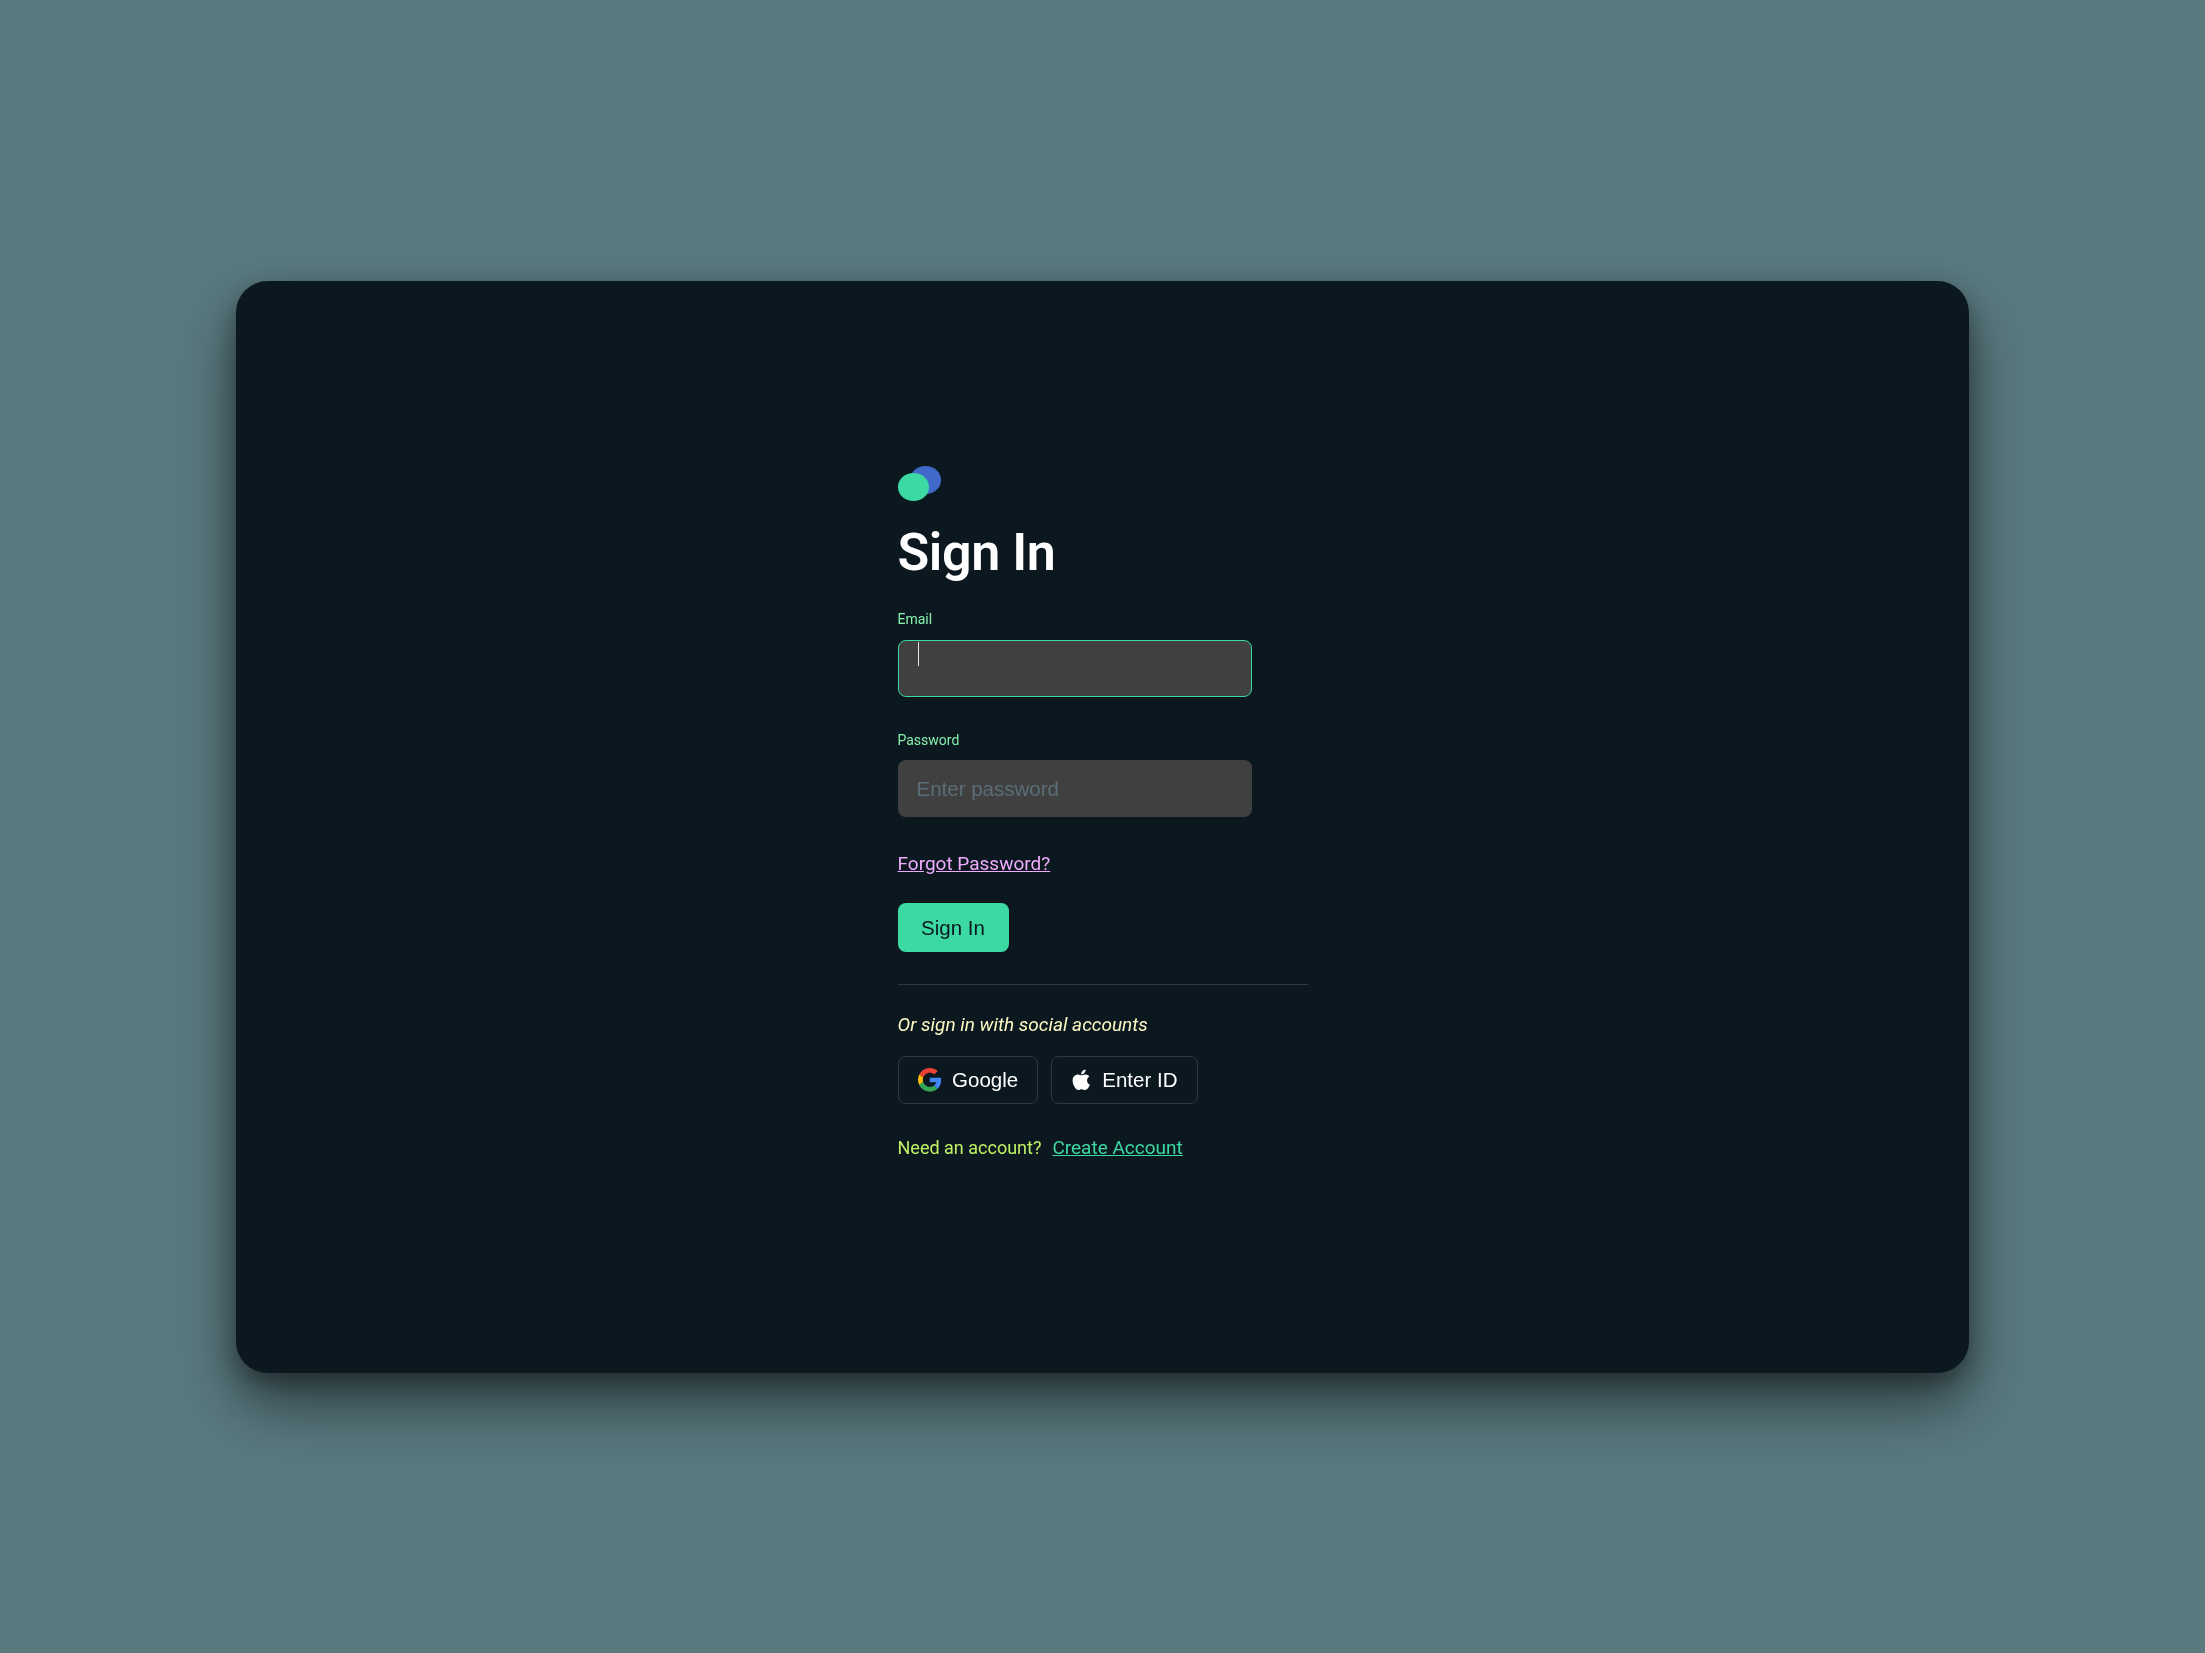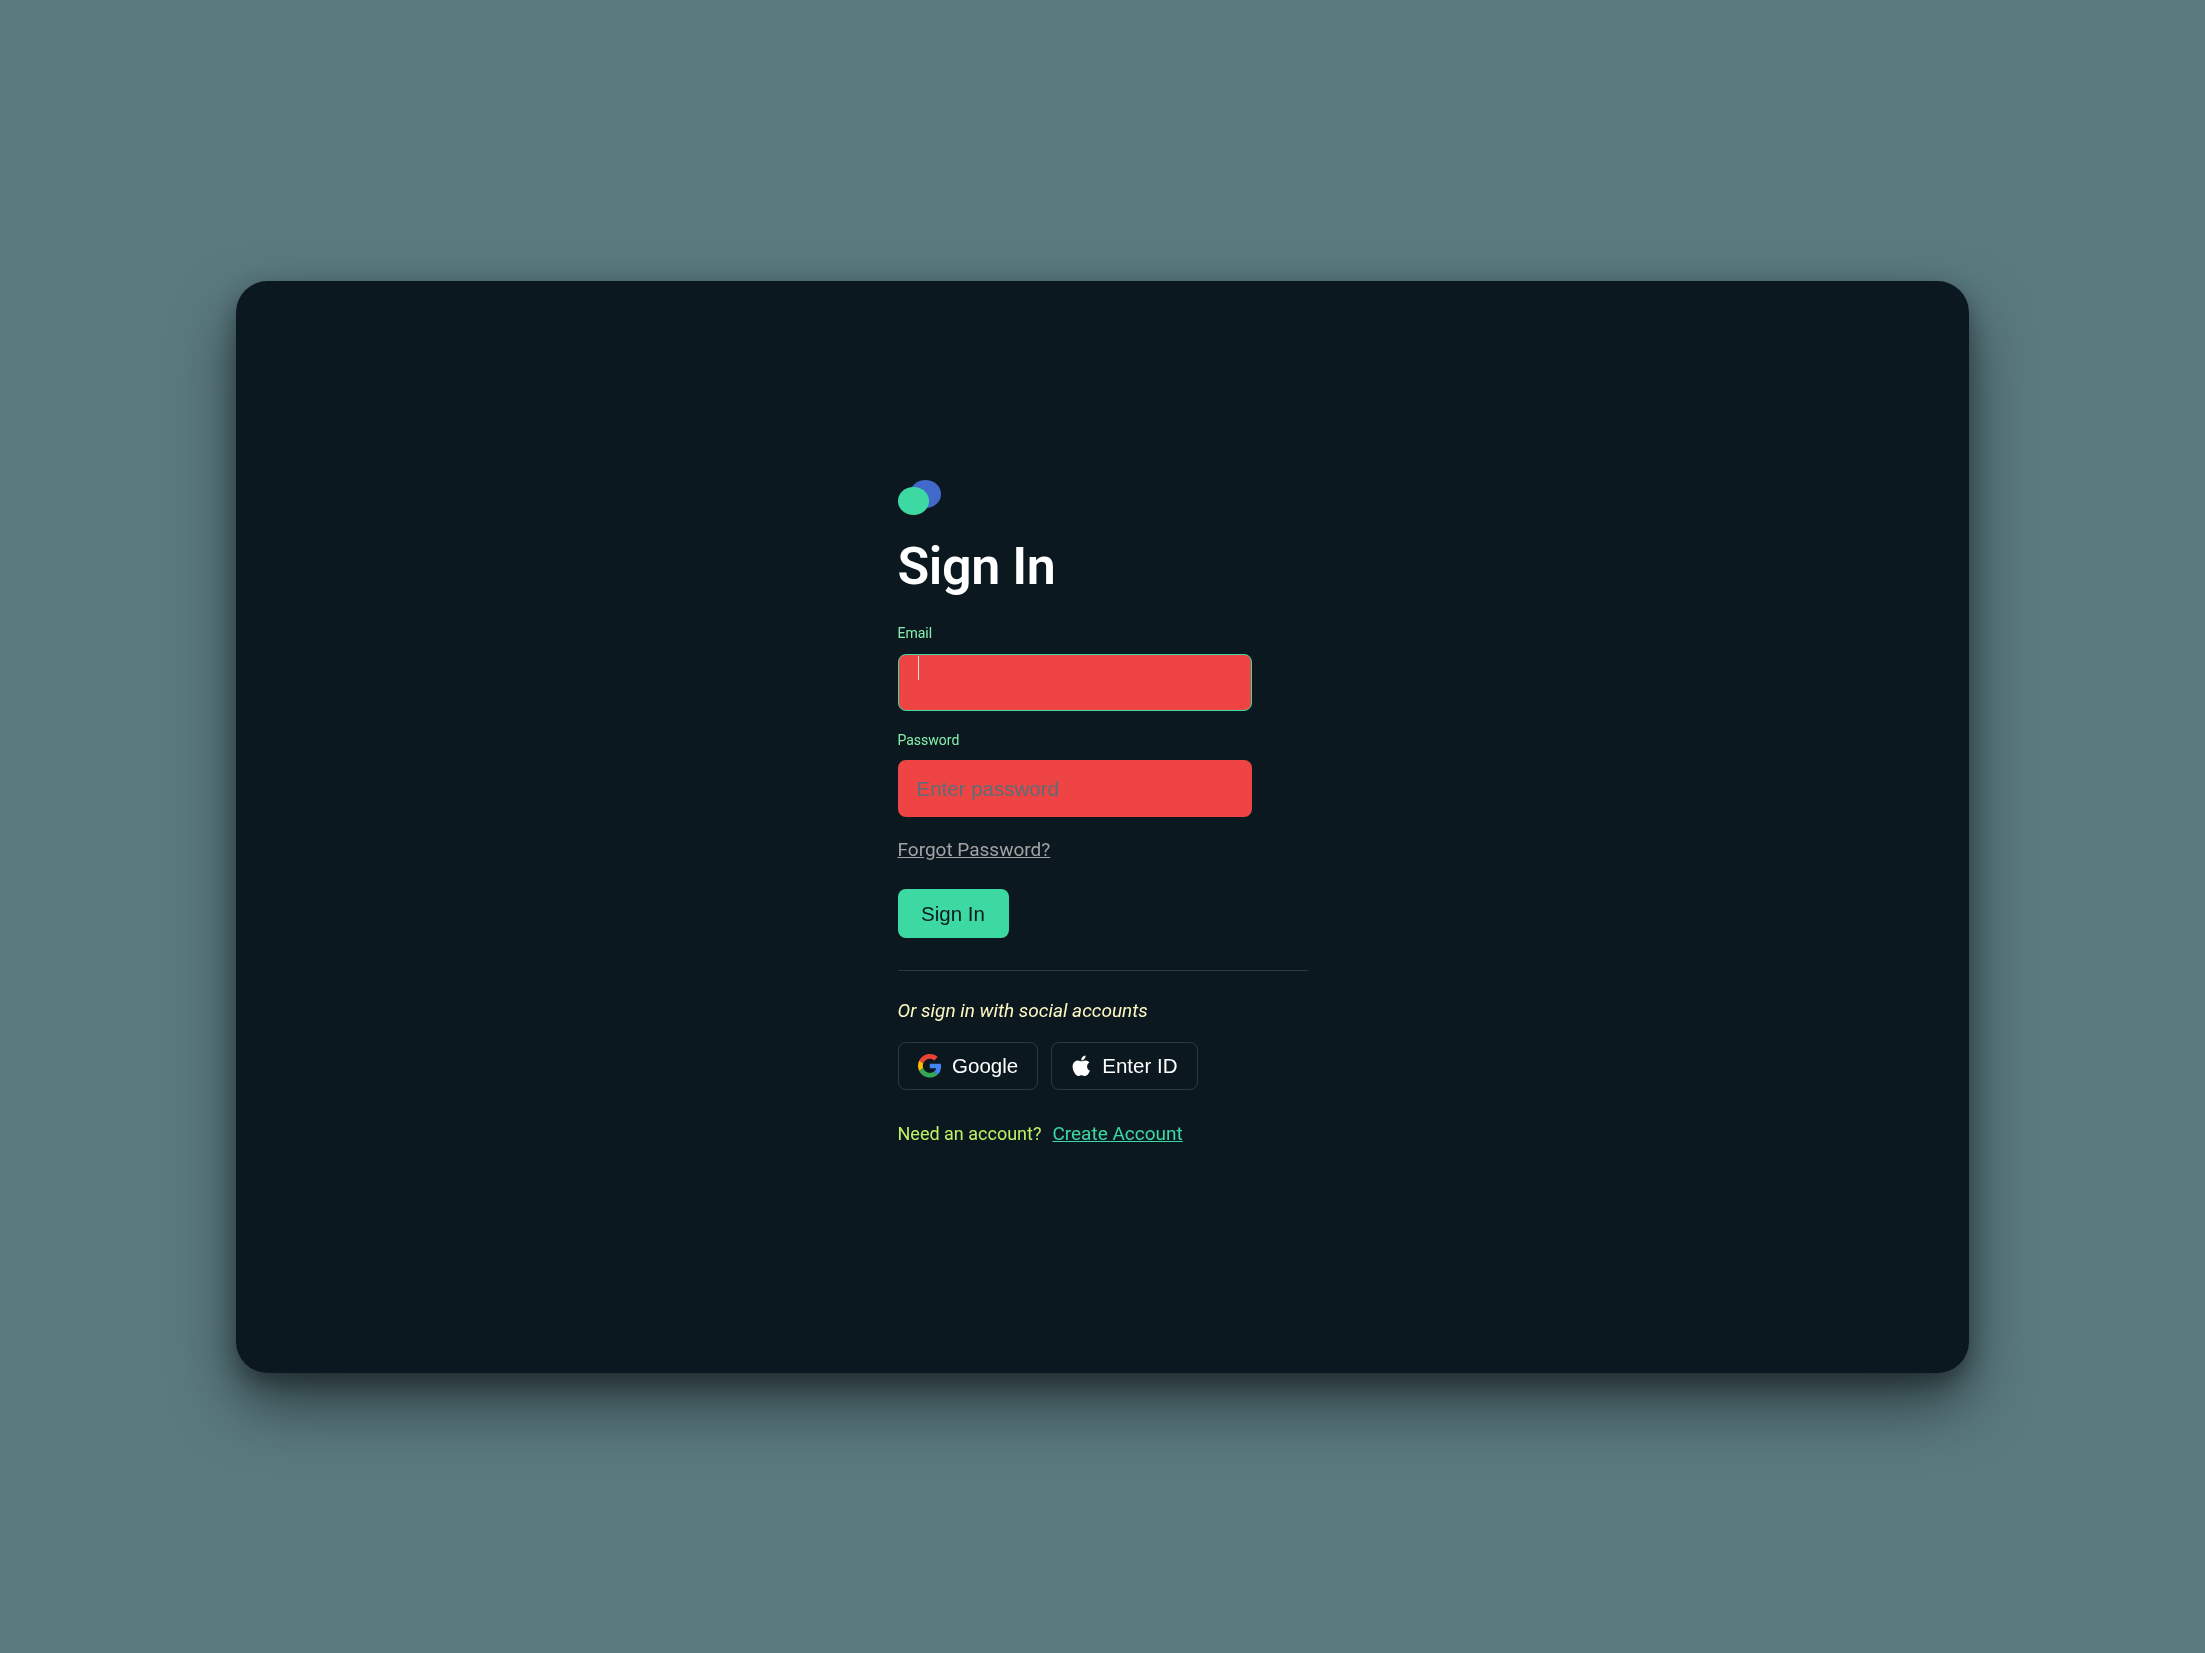--- a/index.html
+++ b/index.html
@@ -65,37 +65,37 @@
     }
     .field-label {
       color: #86efac;
       font-size: 14px;
       font-weight: 400;
       margin-bottom: 12.6px;
     }
     .text-input {
       width: 354px;
       height: 57px;
-      background: #ef4444;
+      background: #404040;
       border: none;
       border-radius: 7.9px;
       padding: 0 19px;
       color: #ffffff;
       font-size: 20.5px;
       outline: none;
-      margin-bottom: 21px;
+      margin-bottom: 35px;
     }
     .text-input.focused {
       border: 1.6px solid #3cd9a3;
     }
     .text-input::placeholder {
       color: #5a6e78;
     }
     .link {
-      color: #a3a3a3;
+      color: #f0abfc;
       font-size: 19px;
       text-decoration: underline;
       margin-bottom: 28px;
       cursor: pointer;
     }
     .primary-button {
       background: #3cd9a3;
       color: #0c1820;
       font-size: 20.5px;
       font-weight: 500;

